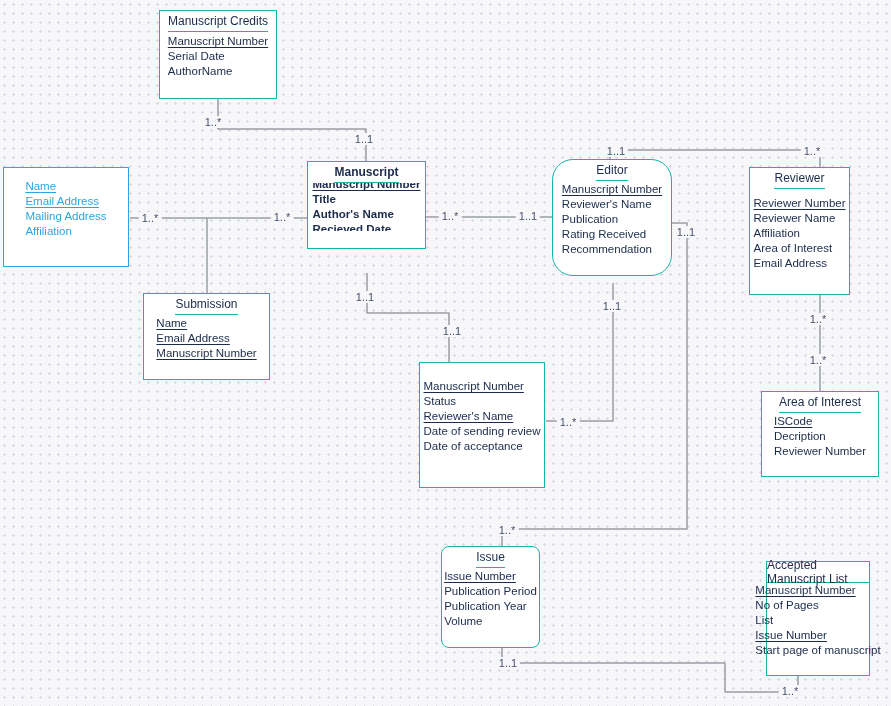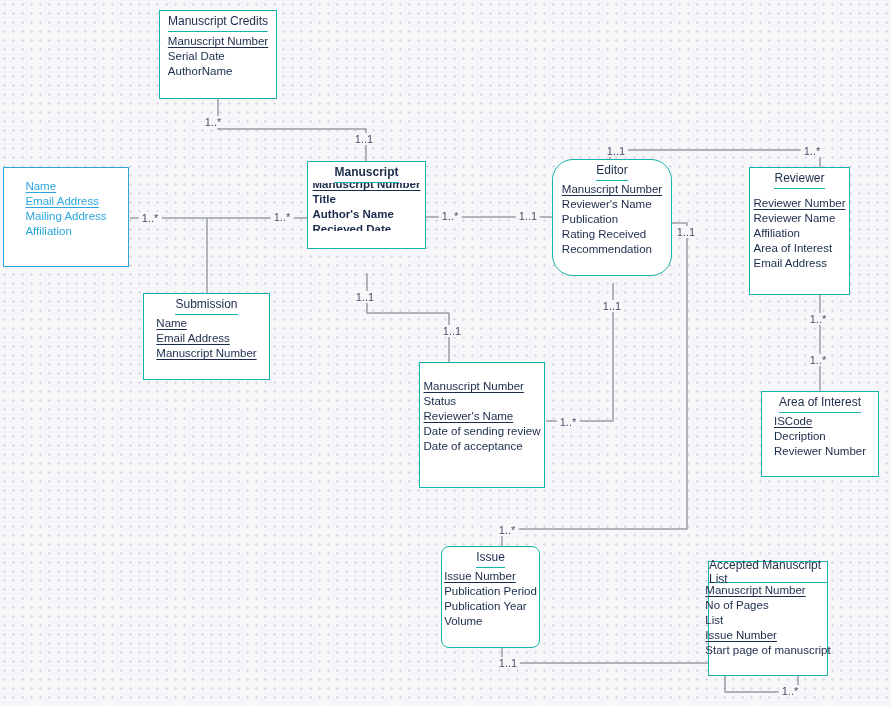--- a/index.html
+++ b/index.html
@@ -169,21 +169,21 @@
   <div class="e-title">Issue</div>
   <div class="e-attrs">
     <div class="a u">Issue Number</div>
     <div class="a">Publication Period</div>
     <div class="a">Publication Year</div>
     <div class="a">Volume</div>
   </div>
   <div class="e-footer"></div>
 </div>
 
-<div class="entity" style="left:708px;top:561px;width:120px;height:115px;">
+<div class="entity" style="left:766px;top:561px;width:104px;height:115px;">
   <div class="e-title">Accepted Manuscript List</div>
   <div class="e-attrs">
     <div class="a u">Manuscript Number</div>
     <div class="a">No of Pages</div>
     <div class="a">List</div>
     <div class="a u">Issue Number</div>
     <div class="a">Start page of manuscript</div>
   </div>
   <div class="e-footer"></div>
 </div>

